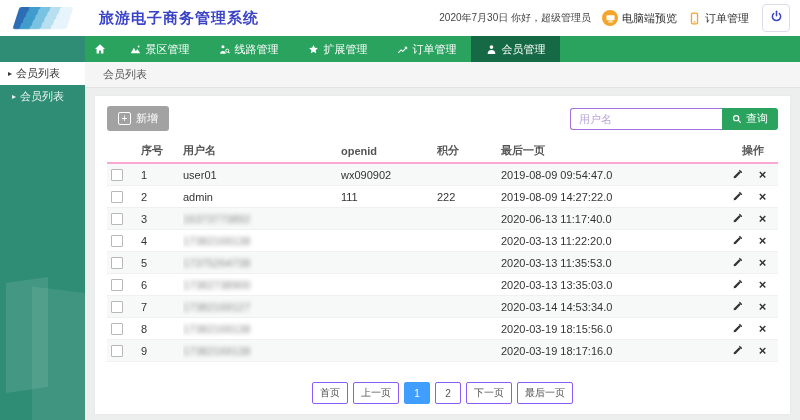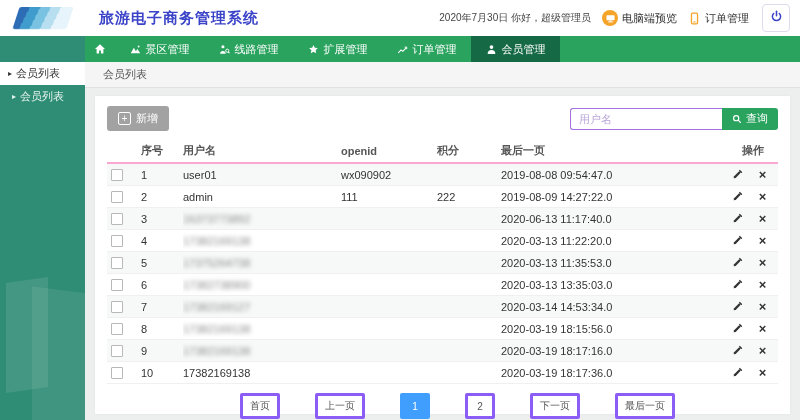--- a/index.html
+++ b/index.html
@@ -76,22 +76,22 @@
   .cb{display:inline-block;width:10px;height:10px;border:1px solid #b8b8b8;background:#fff;border-radius:1px;
       cursor:pointer;vertical-align:middle;}
   th.col-op,td.col-op{text-align:right;padding-right:14px;}
   .act{display:inline-flex;align-items:center;justify-content:center;width:13px;height:13px;color:#333;
        cursor:pointer;margin-left:12px;vertical-align:middle;}
   .act svg{width:11px;height:11px;}
   .act.x{font-size:13px;font-weight:bold;line-height:1;}
   .blurred{filter:blur(2px);color:#8a8a8a;}
 
   .pagination{display:flex;justify-content:center;gap:5px;margin-top:auto;padding:9px 0 4px;}
-  .page-btn{min-width:10px;height:20px;padding:0 7px;border:3px solid #8b5cf6;background:#fff;border-radius:2px;
-            font-size:10px;color:#555;display:flex;align-items:center;justify-content:center;cursor:pointer;margin-left:30px;}
+  .page-btn{min-width:10px;height:20px;padding:0 7px;border:1px solid #8b5cf6;background:#fff;border-radius:2px;
+            font-size:10px;color:#555;display:flex;align-items:center;justify-content:center;cursor:pointer;}
   .page-btn.active{background:#409eff;border-color:#409eff;color:#fff;}
 </style>
 </head>
 <body>
 
 <div class="app">
 
   <div class="header">
     <div class="logo">
       <div class="logo-art"></div>
@@ -244,21 +244,21 @@
                   <th class="col-op">操作</th>
                 </tr>
             </thead>
             <tbody>
                 <tr>
                   <td class="cb-cell"><span class="cb"></span></td>
                   <td>1</td>
                   <td><span class="">user01</span></td>
                   <td>wx090902</td>
                   <td></td>
-                  <td>2019-08-08 09:54:47.0</td>
+                  <td>2019-08-09 09:54:47.0</td>
                   <td class="col-op"><span class="act">
                       <svg viewBox="0 0 12 12">
                         <path d="M1.8 10.2 L2.3 8 L7.8 2.5 L9.5 4.2 L4 9.7z" fill="currentColor"></path>
                         <path d="M8.5 1.8 l1.7 1.7" stroke="currentColor" stroke-width="1.6" stroke-linecap="round"></path>
                       </svg>
                     </span><span class="act x">×</span></td>
                 </tr>
                 <tr>
                   <td class="cb-cell"><span class="cb"></span></td>
                   <td>2</td>
@@ -357,34 +357,20 @@
                       </svg>
                     </span><span class="act x">×</span></td>
                 </tr>
                 <tr>
                   <td class="cb-cell"><span class="cb"></span></td>
                   <td>9</td>
                   <td><span class="blurred">17382169138</span></td>
                   <td></td>
                   <td></td>
                   <td>2020-03-19 18:17:16.0</td>
-                  <td class="col-op"><span class="act">
-                      <svg viewBox="0 0 12 12">
-                        <path d="M1.8 10.2 L2.3 8 L7.8 2.5 L9.5 4.2 L4 9.7z" fill="currentColor"></path>
-                        <path d="M8.5 1.8 l1.7 1.7" stroke="currentColor" stroke-width="1.6" stroke-linecap="round"></path>
-                      </svg>
-                    </span><span class="act x">×</span></td>
-                </tr>
-                <tr>
-                  <td class="cb-cell"><span class="cb"></span></td>
-                  <td>10</td>
-                  <td><span class="">17382169138</span></td>
-                  <td></td>
-                  <td></td>
-                  <td>2020-03-19 18:17:36.0</td>
                   <td class="col-op"><span class="act">
                       <svg viewBox="0 0 12 12">
                         <path d="M1.8 10.2 L2.3 8 L7.8 2.5 L9.5 4.2 L4 9.7z" fill="currentColor"></path>
                         <path d="M8.5 1.8 l1.7 1.7" stroke="currentColor" stroke-width="1.6" stroke-linecap="round"></path>
                       </svg>
                     </span><span class="act x">×</span></td>
                 </tr>
               </tbody>
           </table>
 

